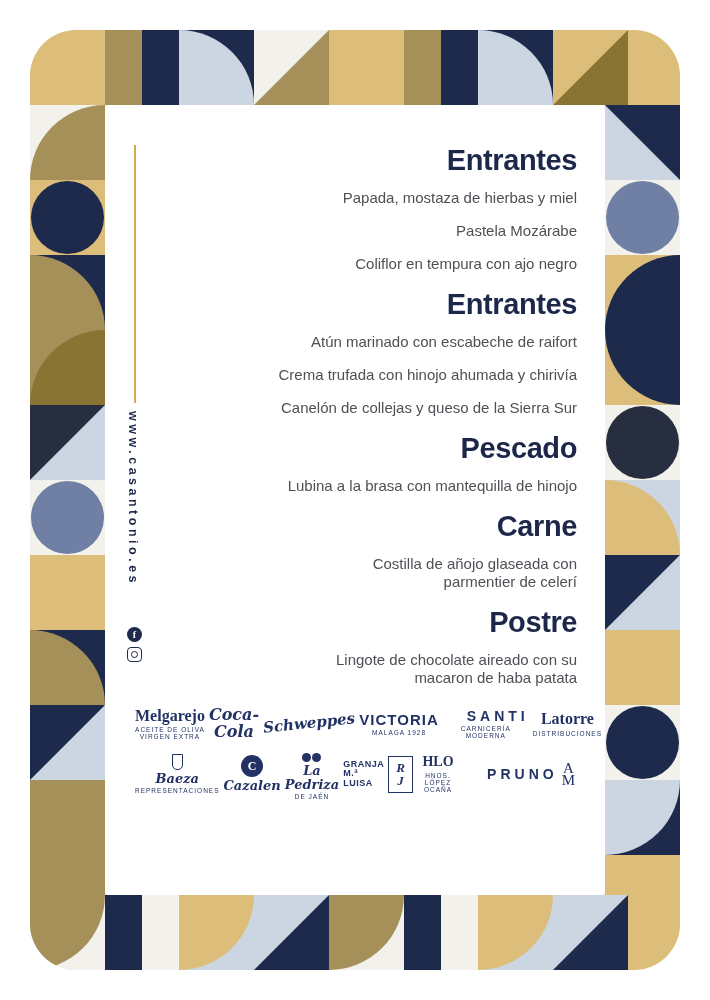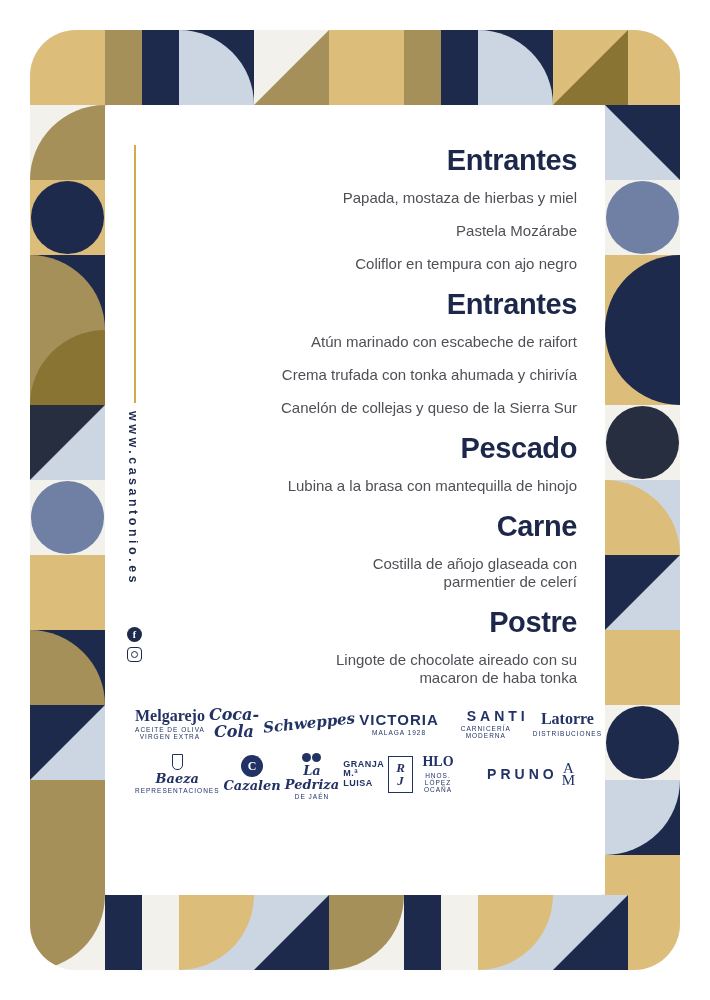--- a/index.html
+++ b/index.html
@@ -187,36 +187,36 @@
       <div class="menu" id="menu">
           <div>
             <div class="sec-title" style="color: rgb(28, 39, 73);">Entrantes</div>
             <div class="sec-item" style="color: rgb(78, 80, 86);">Papada, mostaza de hierbas y miel</div>
             <div class="sec-item" style="color: rgb(78, 80, 86);">Pastela Mozárabe</div>
             <div class="sec-item" style="color: rgb(78, 80, 86);">Coliflor en tempura con ajo negro</div>
           </div>
           <div>
             <div class="sec-title" style="color: rgb(28, 39, 73);">Entrantes</div>
             <div class="sec-item" style="color: rgb(78, 80, 86);">Atún marinado con escabeche de raifort</div>
-            <div class="sec-item" style="color: rgb(78, 80, 86);">Crema trufada con tonka ahumada y chirivía</div>
+            <div class="sec-item" style="color: rgb(78, 80, 86);">Crema trufada con hinojo ahumada y chirivía</div>
             <div class="sec-item" style="color: rgb(78, 80, 86);">Canelón de collejas y queso de la Sierra Sur</div>
           </div>
           <div>
             <div class="sec-title" style="color: rgb(28, 39, 73);">Pescado</div>
             <div class="sec-item" style="color: rgb(78, 80, 86);">Lubina a la brasa con mantequilla de hinojo</div>
           </div>
           <div>
             <div class="sec-title" style="color: rgb(28, 39, 73);">Carne</div>
             <div class="sec-item" style="color: rgb(78, 80, 86);">Costilla de añojo glaseada con
 parmentier de celerí</div>
           </div>
           <div>
             <div class="sec-title" style="color: rgb(28, 39, 73);">Postre</div>
             <div class="sec-item" style="color: rgb(78, 80, 86);">Lingote de chocolate aireado con su
-macaron de haba tonka</div>
+macaron de haba patata</div>
           </div>
         </div>
 
 
       <div class="logos" id="logos">
           <div class="lrow">
             <div class="logo">
               <span class="lname lv-serif">Melgarejo</span>
               <span class="lsub">Aceite de Oliva Virgen Extra</span>
             </div>

